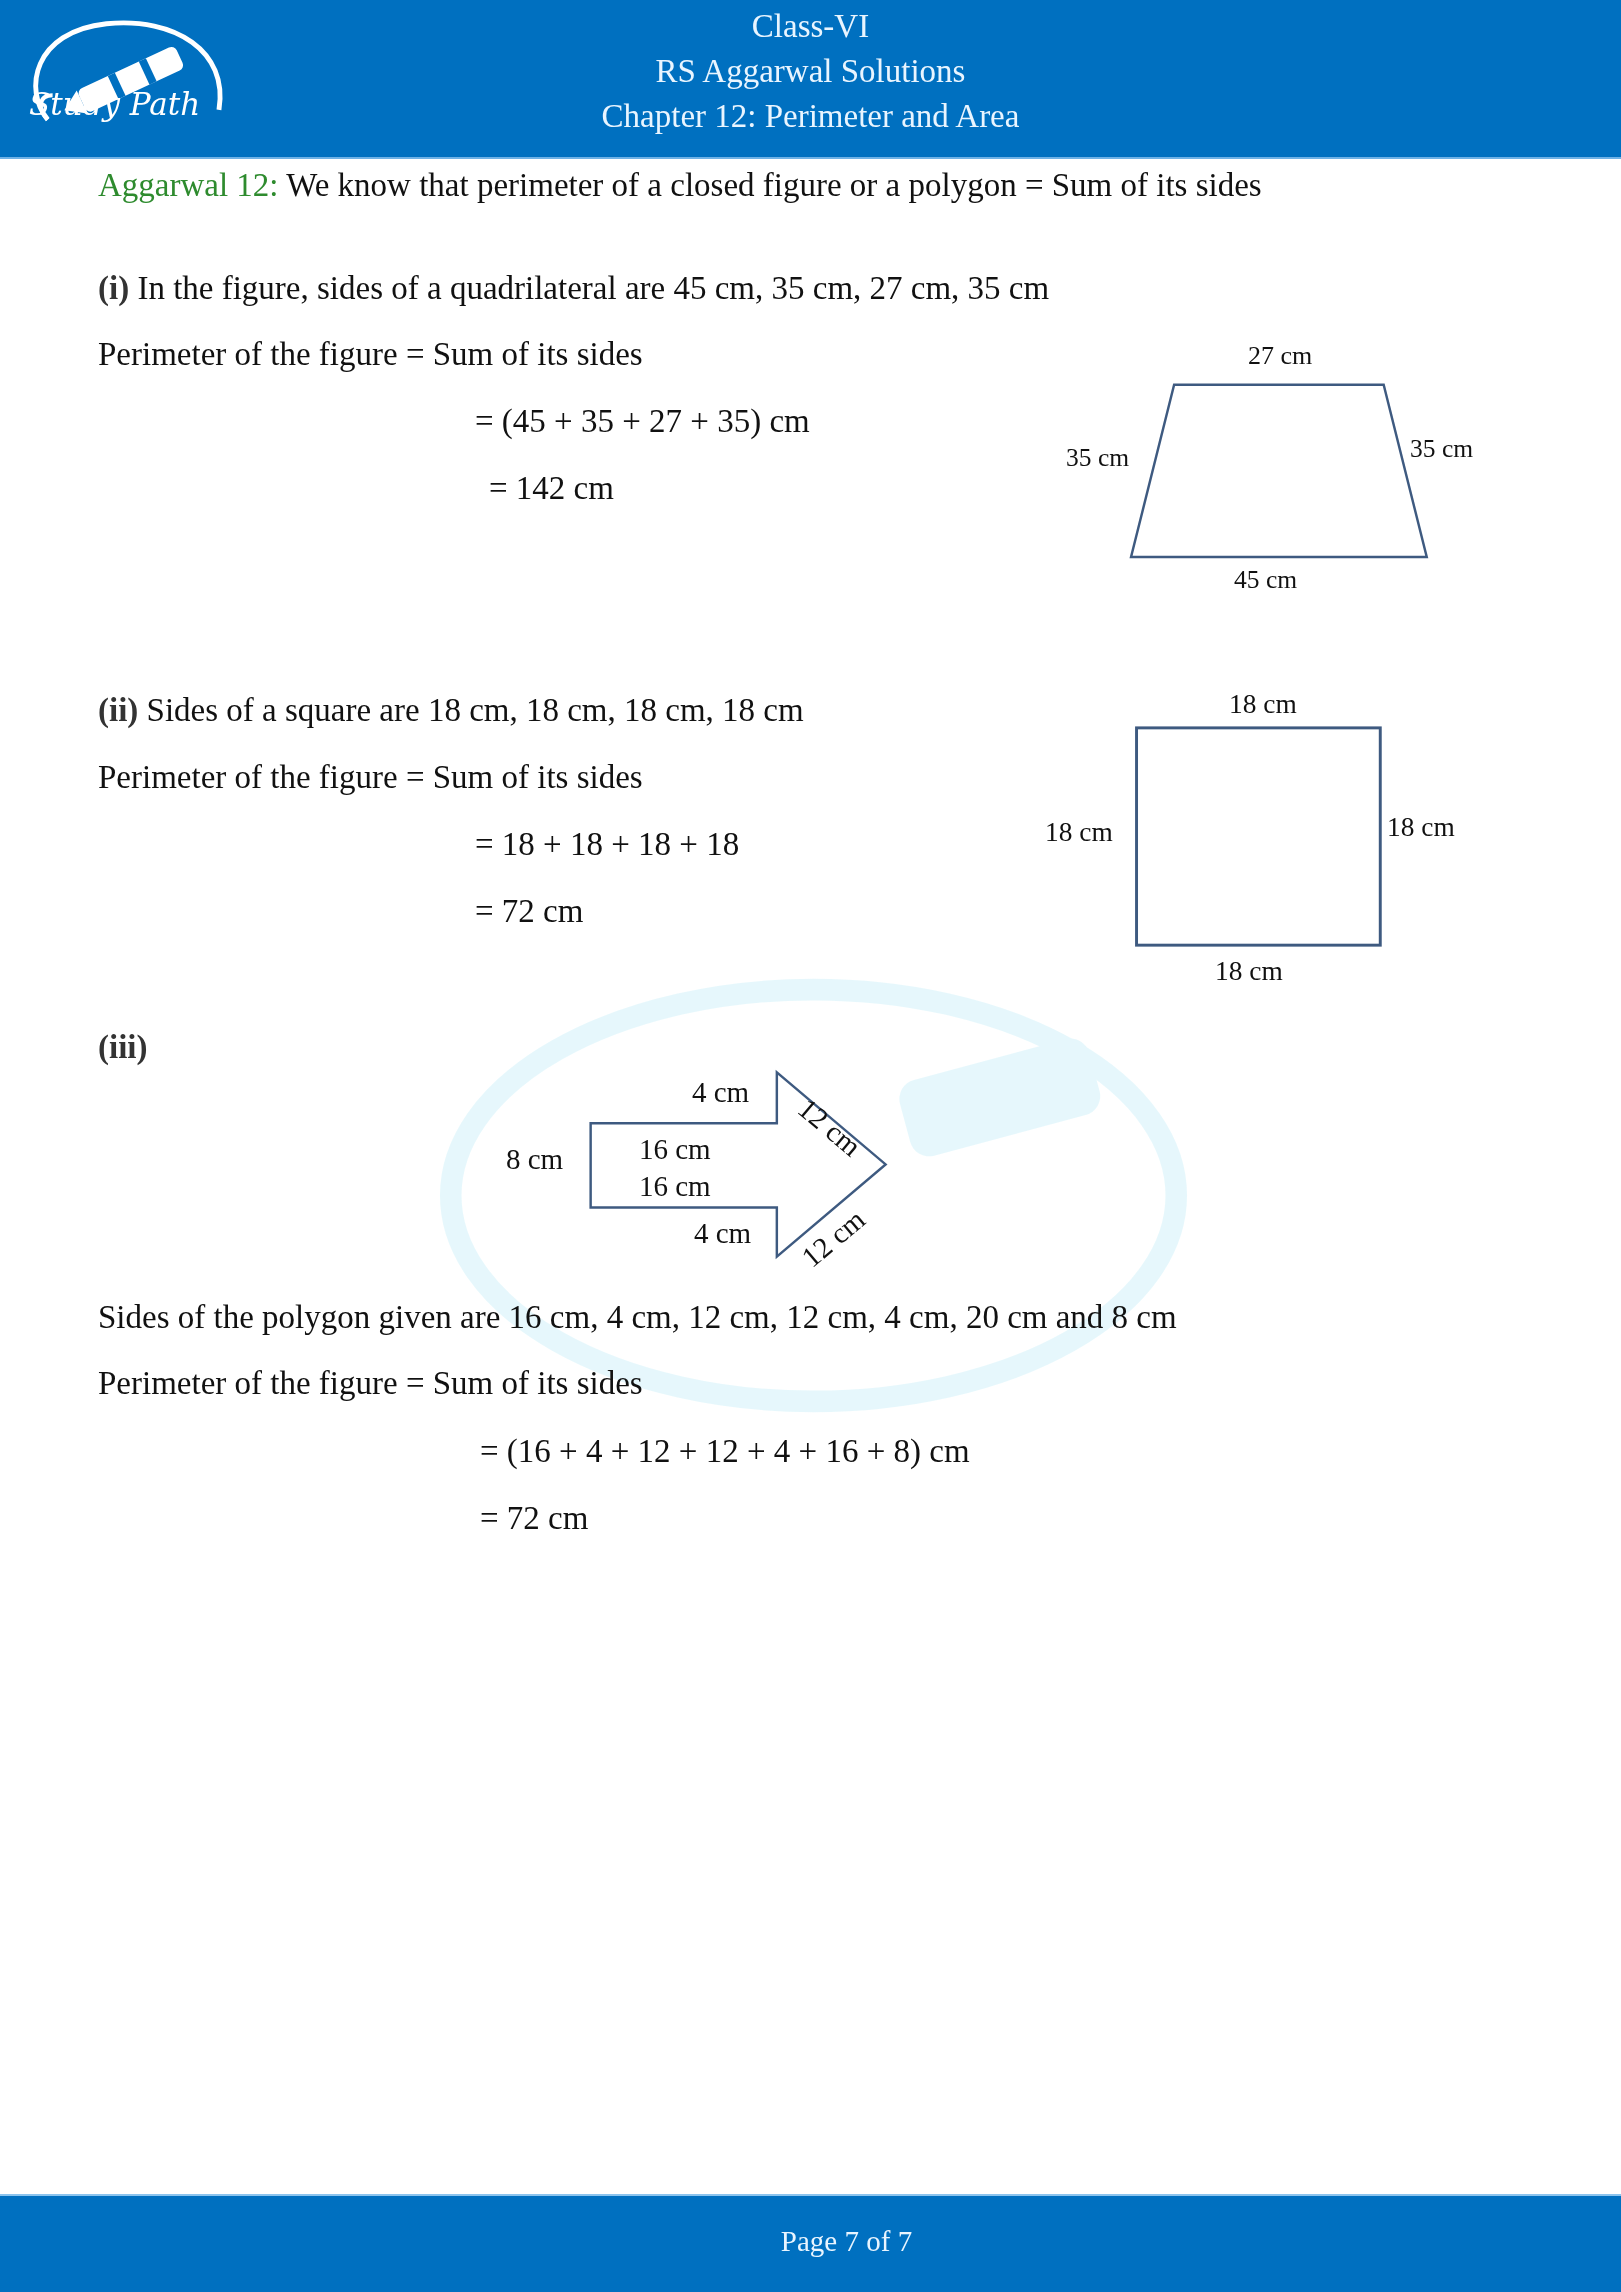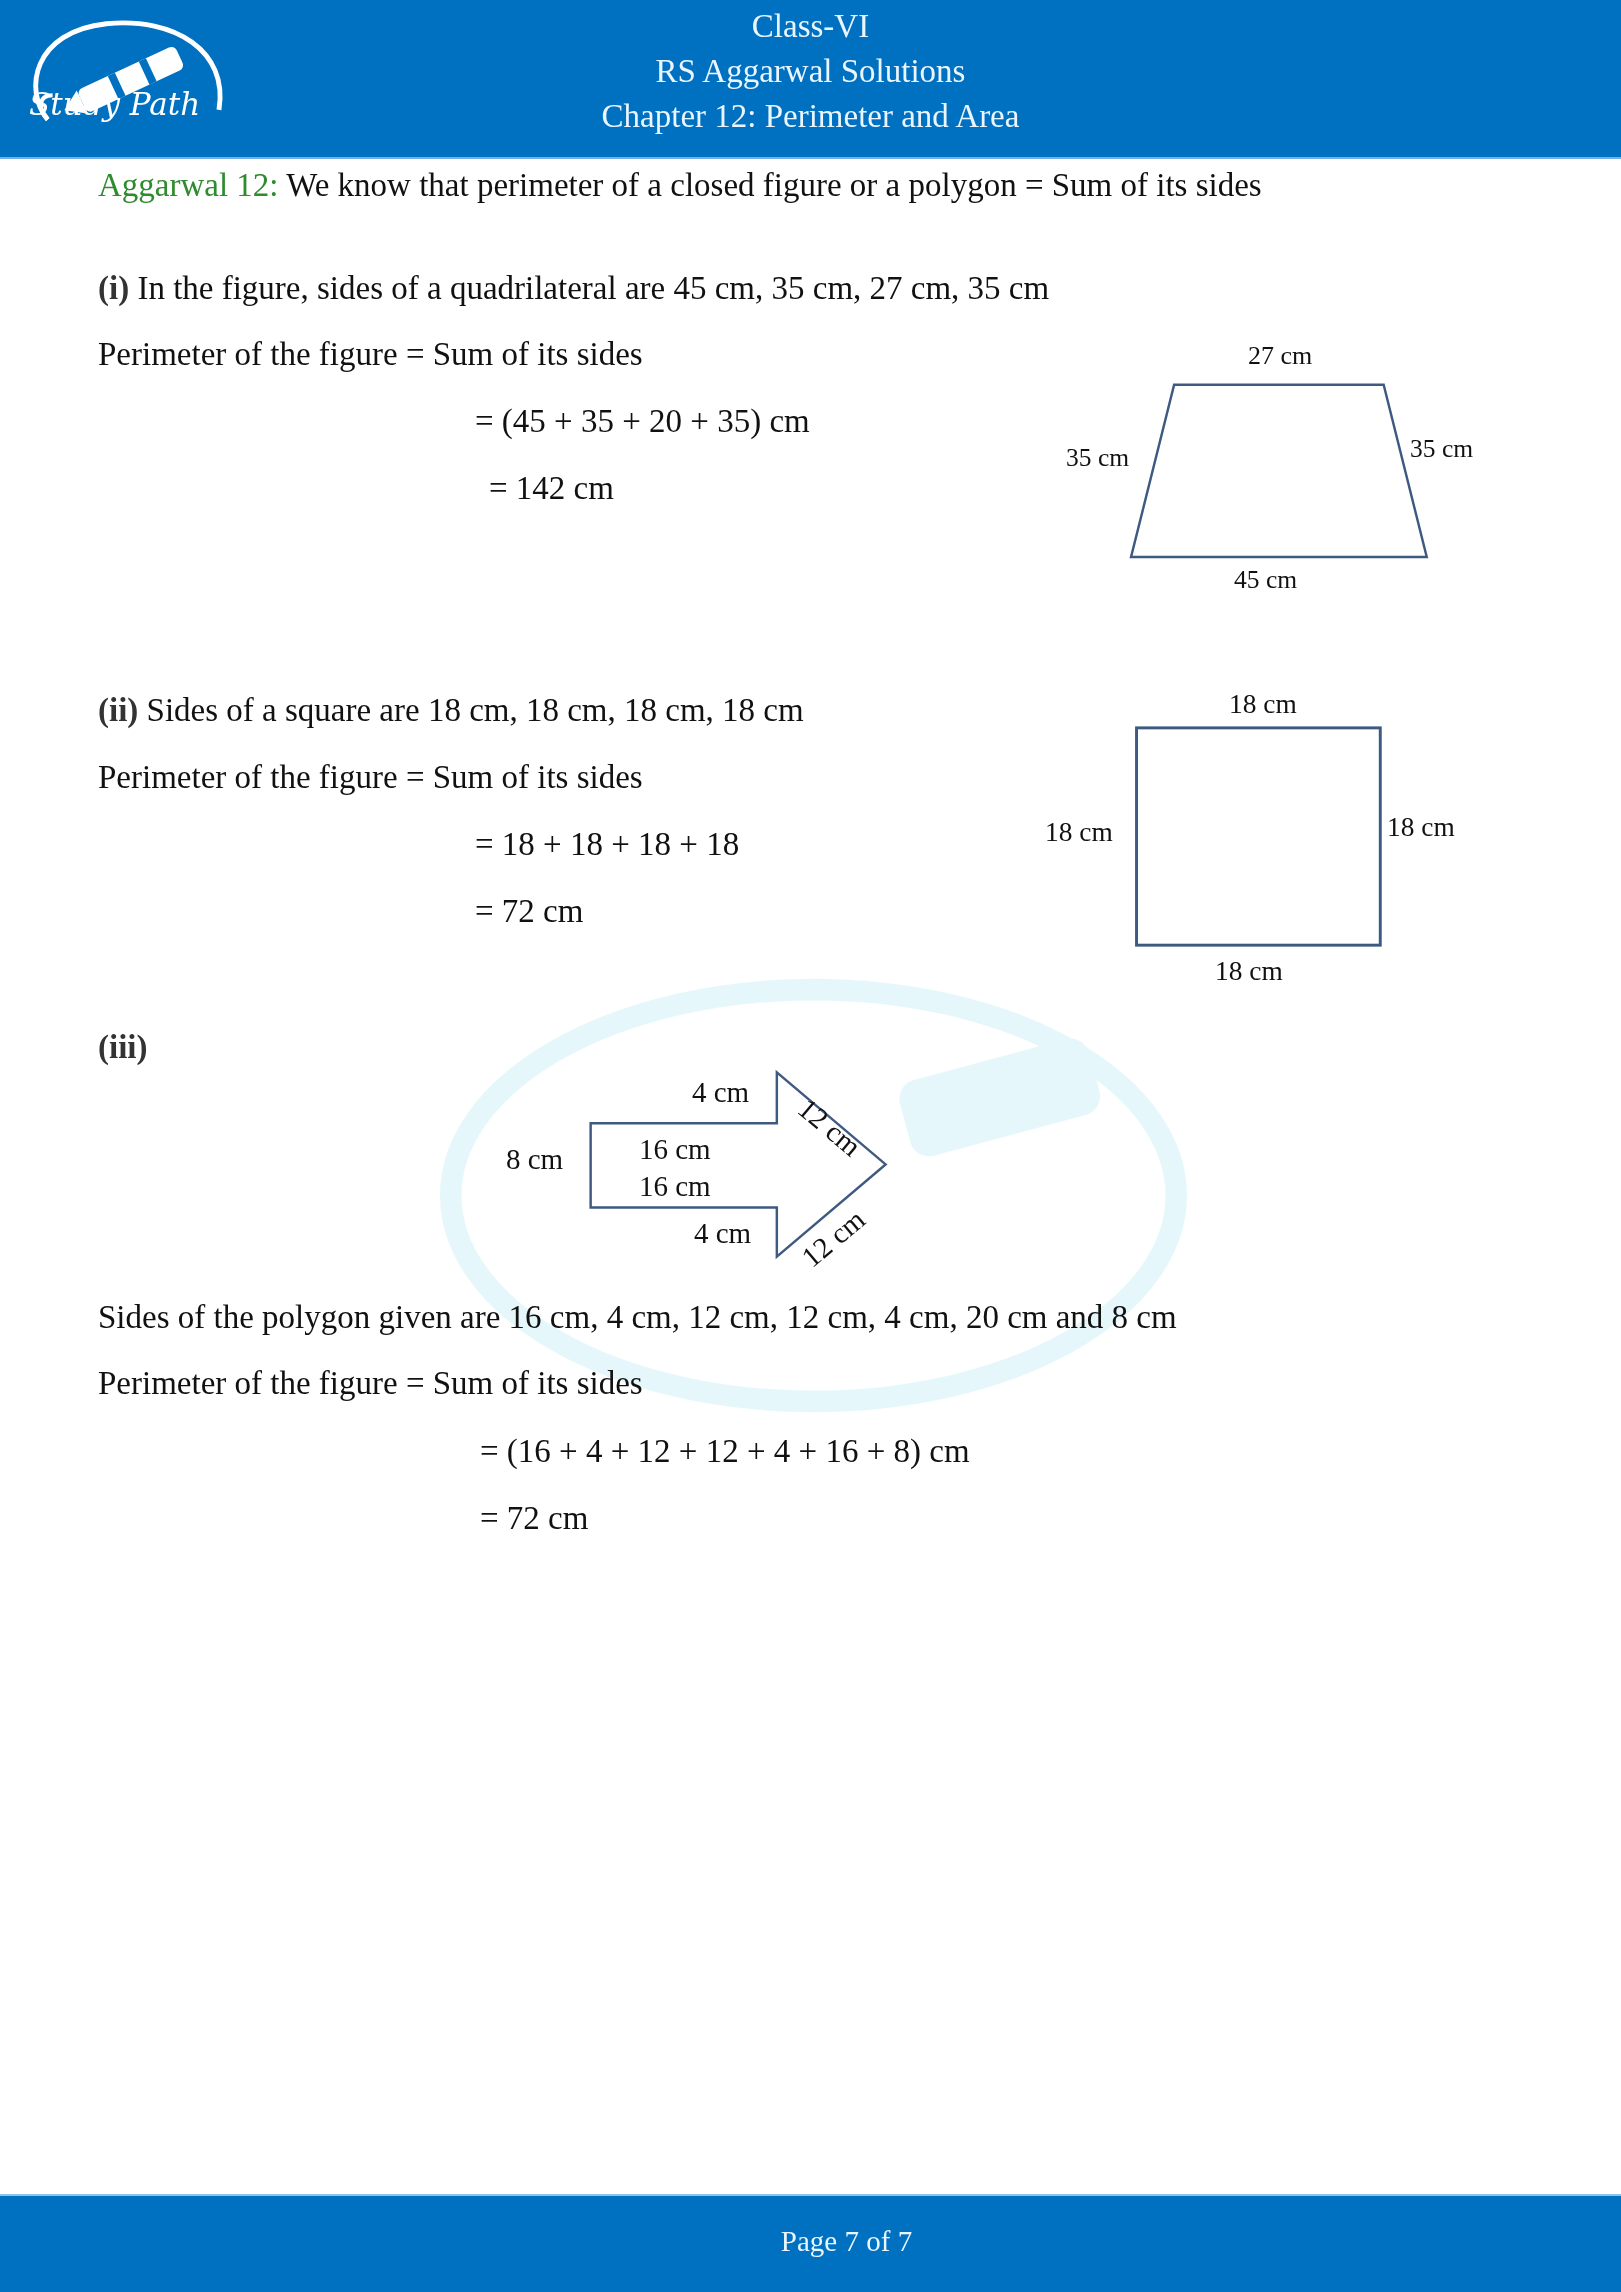--- a/index.html
+++ b/index.html
@@ -64,21 +64,21 @@
 <div class="t" style="left:98px; top:167px;">
   <span class="green">Aggarwal 12:</span>
   <span>We know that perimeter of a closed figure or a polygon = Sum of its sides</span>
 </div>
 
 <div class="t" style="left:98px; top:270px;">
   <span class="part">(i)</span>
   <span>In the figure, sides of a quadrilateral are 45 cm, 35 cm, 27 cm, 35 cm</span>
 </div>
 <div class="t" style="left:98px; top:336px;">Perimeter of the figure = Sum of its sides</div>
-<div class="t" style="left:475px; top:403px;">= (45 + 35 + 20 + 35) cm</div>
+<div class="t" style="left:475px; top:403px;">= (45 + 35 + 27 + 35) cm</div>
 <div class="t" style="left:475px; top:470px;margin-left:14px;">= 142 cm</div>
 
 <svg class="fig" style="left:1039px; top:323px;" width="470" height="284" viewBox="0 0 480 290">
   <polygon points="138,63 352,63 396,239 94,239" fill="none" stroke="#3e5a80" stroke-width="2.5"></polygon>
 </svg>
 <div class="figlabel" style="left:1248px; top:341px; font-size:26px;">27 cm</div>
 <div class="figlabel" style="left:1066px; top:443px; font-size:25.5px;">35 cm</div>
 <div class="figlabel" style="left:1410px; top:434px; font-size:25.5px;">35 cm</div>
 <div class="figlabel" style="left:1234px; top:565px; font-size:25.5px;">45 cm</div>
 

